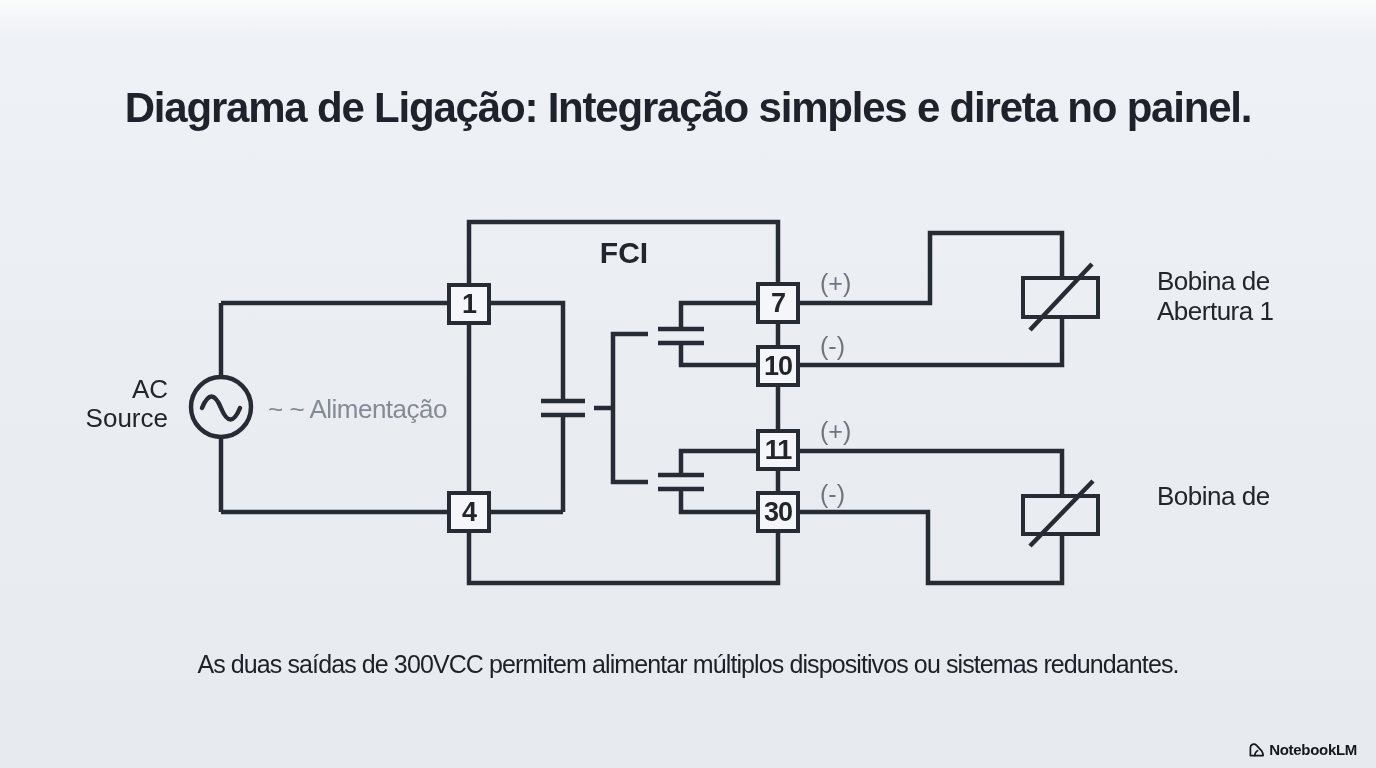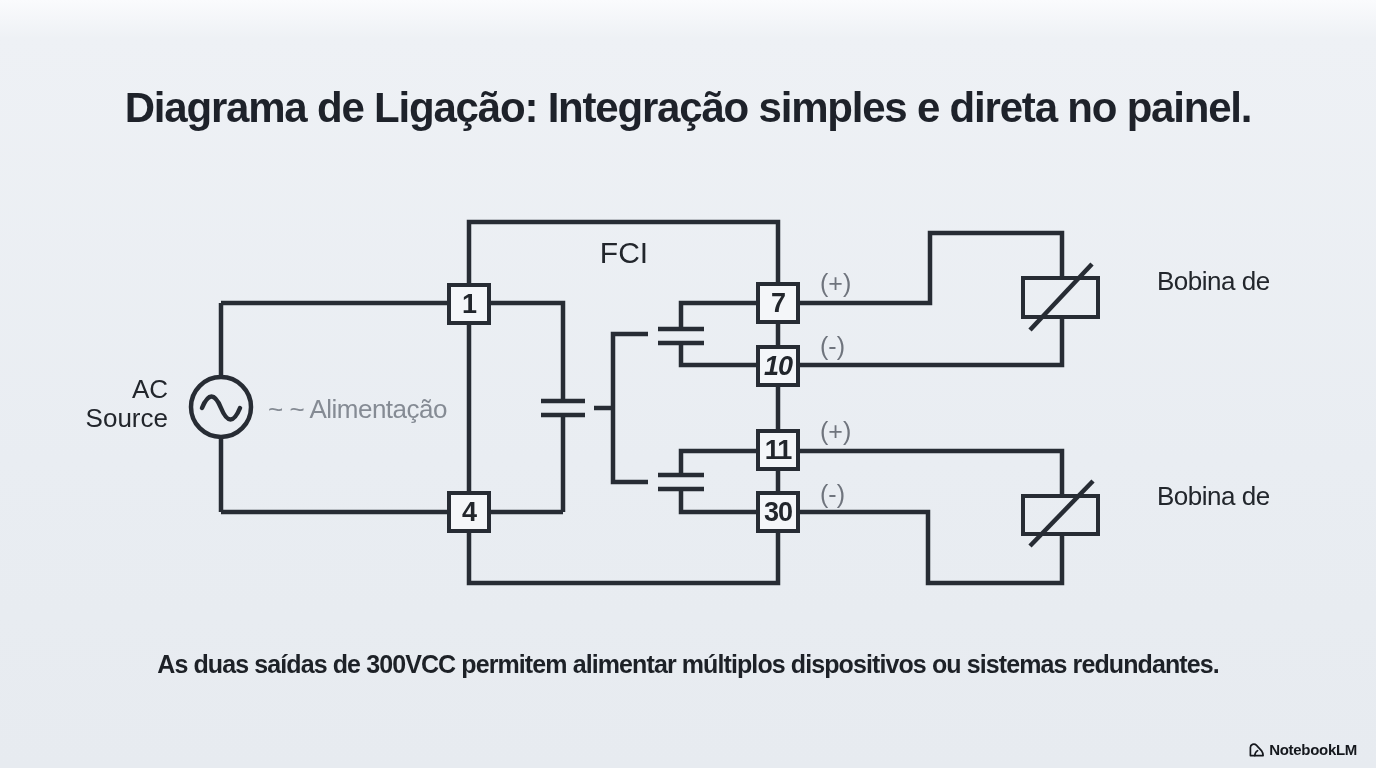--- a/index.html
+++ b/index.html
@@ -41,40 +41,39 @@
     color: #22262c;
   }
   .alimentacao {
     left: 268px; top: 394px;
     font-size: 26px; letter-spacing: -0.5px;
     color: #858b94;
   }
   .fci-label {
     left: 558px; top: 236px; width: 132px;
     text-align: center;
-    font-size: 30px; font-weight: 400; color: #22262c;
+    font-size: 30px; font-weight: 700; color: #22262c;
   }
   .polarity {
     left: 820px; width: 50px;
     font-size: 25px; color: #6f747d;
   }
   .load-label {
     left: 1125px; width: 150px;
     font-size: 26px; line-height: 30px;
     letter-spacing: -0.5px;
     color: #22262c;
     margin-left: 32px;
   }
   .caption {
     left: 0; right: 0; top: 650px;
     text-align: center;
     font-size: 25px;
     letter-spacing: -0.9px;
     color: #1d2127;
-    font-weight: bold;
   }
   .watermark {
     right: 19px; top: 741px;
     display: flex; align-items: center; gap: 4px;
     font-size: 15px; font-weight: 700; letter-spacing: -0.3px;
     color: #15181d;
   }
 </style>
 </head>
 <body>
@@ -150,31 +149,32 @@
   <div class="abs ac-label">
     <div>AC</div>
     <div>Source</div>
   </div>
 
   <div class="abs fci-label">FCI</div>
 
   <div class="abs terminal" style="left:447px; top:283px;">1</div>
   <div class="abs terminal" style="left:447px; top:491px;">4</div>
   <div class="abs terminal" style="left:756px; top:282px;">7</div>
-  <div class="abs terminal" style="left:756px; top:345px;font-style:italic;">10</div>
+  <div class="abs terminal" style="left:756px; top:345px;">10</div>
   <div class="abs terminal" style="left:756px; top:429px;text-align:center;">11</div>
   <div class="abs terminal" style="left:756px; top:491px;">30</div>
 
   <div class="abs polarity" style="top:269px;">(+)</div>
   <div class="abs polarity" style="top:332px;">(-)</div>
   <div class="abs polarity" style="top:417px;">(+)</div>
   <div class="abs polarity" style="top:480px;">(-)</div>
 
   <div class="abs load-label" style="top:266px;">
     <div>Bobina de</div>
+    <div>Abertura 1</div>
   </div>
   <div class="abs load-label" style="top:481px;">
     <div>Bobina de</div>
   </div>
 
   <div class="abs caption">As duas saídas de 300VCC permitem alimentar múltiplos dispositivos ou sistemas redundantes.</div>
 
   <div class="abs watermark">
     <svg width="17" height="16" viewBox="0 0 17 16">
       <path d="M2.4 13.6 V5.6 A3.4 3.4 0 0 1 8.3 3.2 L13.4 8.6 A8.8 8.8 0 0 1 15.1 13.6 Z" fill="none" stroke="#15181d" stroke-width="1.7" stroke-linejoin="round"></path>

